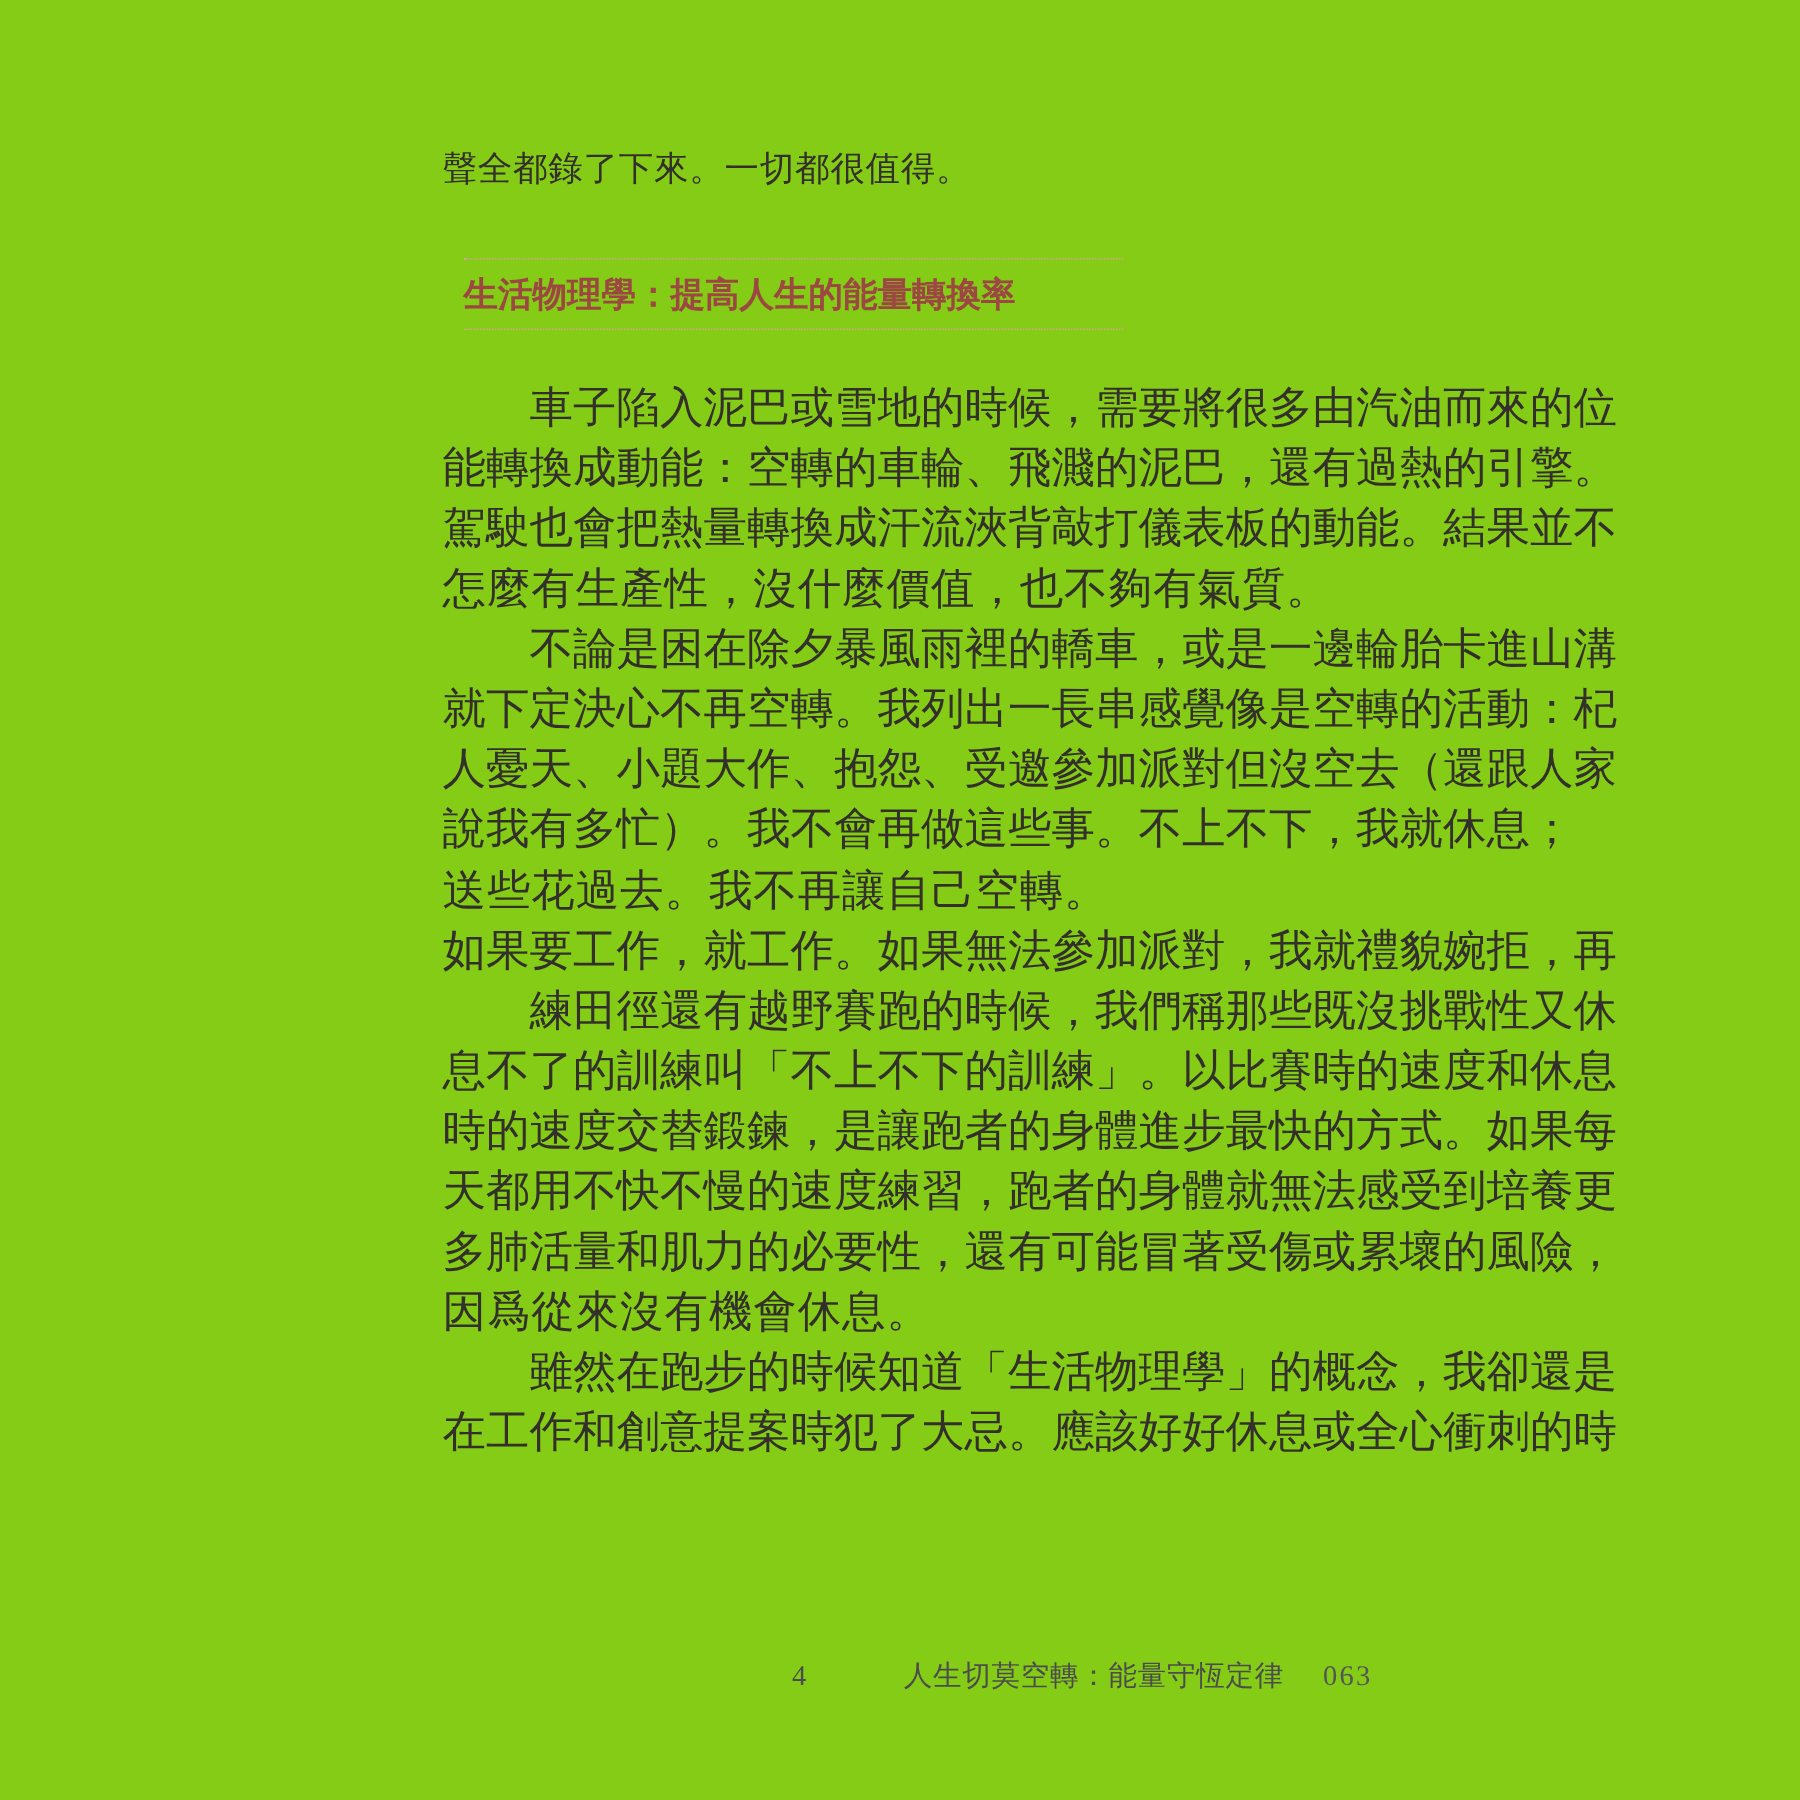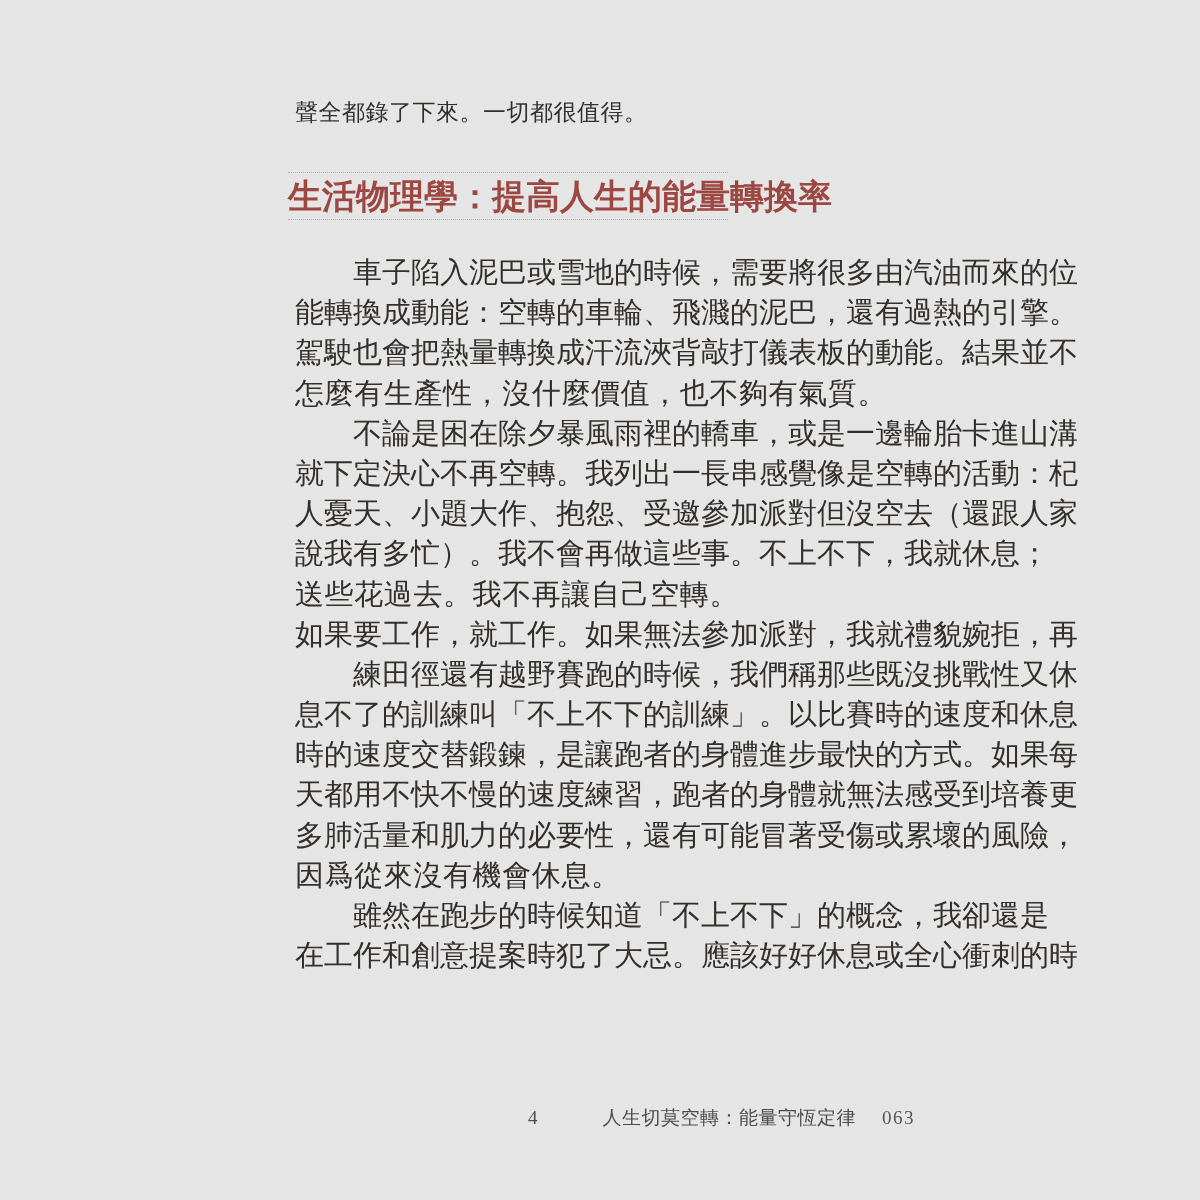--- a/index.html
+++ b/index.html
@@ -1,48 +1,48 @@
 <!DOCTYPE html>
 <html><head>
 <meta charset="utf-8">
 <style>
   html, body { margin: 0; padding: 0; background: #ffffff; }
   .page {
     position: relative;
     width: 1200px;
     height: 1200px;
-    background: #e5e5e5;
+    background: #84cc16;
     font-family: "Liberation Serif", "DejaVu Serif", serif;
     color: #33302c;
     overflow: hidden;
   }
 
   
   .intro-line {
     position: absolute;
     left: 295px;
     top: 100px;
     width: 640px;
     font-size: 23px;
     line-height: 26px;
     letter-spacing: 0.5px;
     white-space: nowrap;
   }
 
   
   .section-heading {
     position: absolute;
-    left: 288px;
+    left: 309px;
     top: 172px;
     width: 440px;
     border-top: 1px dotted #d2a29b;
     border-bottom: 1px dotted #d2a29b;
     padding: 10px 0 9px 0;
     color: #9c4742;
-    font-size: 34px;
+    font-size: 23px;
     font-weight: 700;
     line-height: 27px;
     white-space: nowrap;
   }
 
   
   .body-block {
     position: absolute;
     left: 295px;
     top: 252px;
@@ -98,21 +98,21 @@
     <div class="line">人憂天、小題大作、抱怨、受邀參加派對但沒空去（還跟人家</div>
     <div class="line">說我有多忙）。我不會再做這些事。不上不下，我就休息；</div>
     <div class="line end">送些花過去。我不再讓自己空轉。</div>
     <div class="line">如果要工作，就工作。如果無法參加派對，我就禮貌婉拒，再</div>
     <div class="line">　　練田徑還有越野賽跑的時候，我們稱那些既沒挑戰性又休</div>
     <div class="line">息不了的訓練叫「不上不下的訓練」。以比賽時的速度和休息</div>
     <div class="line">時的速度交替鍛鍊，是讓跑者的身體進步最快的方式。如果每</div>
     <div class="line">天都用不快不慢的速度練習，跑者的身體就無法感受到培養更</div>
     <div class="line">多肺活量和肌力的必要性，還有可能冒著受傷或累壞的風險，</div>
     <div class="line end">因爲從來沒有機會休息。</div>
-    <div class="line">　　雖然在跑步的時候知道「不上不下」的概念，我卻還是</div>
+    <div class="line">　　雖然在跑步的時候知道「生活物理學」的概念，我卻還是</div>
     <div class="line">在工作和創意提案時犯了大忌。應該好好休息或全心衝刺的時</div>
   </div>
 
   <div class="footer">
     <span class="chapter-no">4</span>
     <span class="chapter-title">人生切莫空轉：能量守恆定律</span>
     <span class="folio">063</span>
   </div>
 
 </div>

